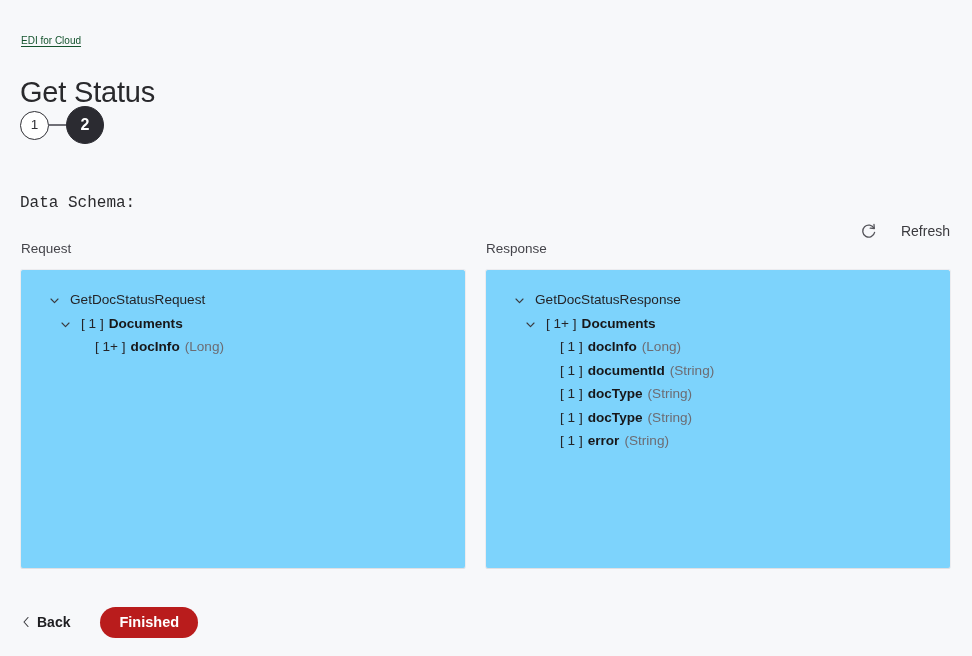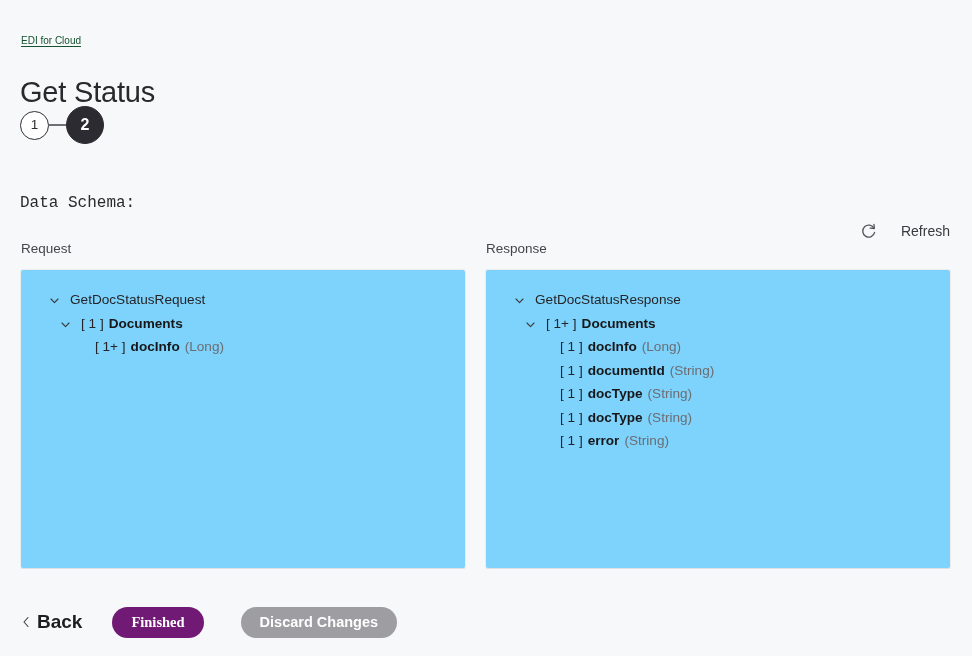--- a/index.html
+++ b/index.html
@@ -195,39 +195,39 @@
     align-items: center;
     gap: 7px;
     background: none;
     border: none;
     padding: 4px 6px 4px 2px;
     cursor: pointer;
     font-family: inherit;
   }
   .back-chevron { width: 8px; height: 12px; display: block; }
   .back-label {
-    font-size: 19px;
+    font-size: 14px;
     font-weight: 700;
     color: #1e1e21;
     line-height: 20px;
   }
   .pill-btn {
     border: none;
     border-radius: 19px;
     height: 31px;
     padding: 0 19px;
     font-size: 14.5px;
     font-weight: 700;
     color: #ffffff;
     cursor: pointer;
     font-family: inherit;
     line-height: 31px;
     white-space: nowrap;
   }
-  .pill-btn.primary { background: #701a75; margin-left: 12px; font-family: Liberation Serif, serif; }
+  .pill-btn.primary { background: #b91c1c; margin-left: 12px; }
   .pill-btn.secondary { background: #9d9da2; margin-left: 25px; }
 </style>
 </head>
 <body>
 
 <a class="breadcrumb">EDI for Cloud</a>
 
 <h1 class="page-title">Get Status</h1>
 
 <div class="stepper">
@@ -333,14 +333,13 @@
 <div class="footer">
   <button class="back-btn">
     <span class="back-chevron">
       <svg width="8" height="12" viewBox="0 0 8 12" fill="none" xmlns="http://www.w3.org/2000/svg">
         <path d="M6 1.5 L2 6 L6 10.5" stroke="#3a3a3e" stroke-width="1.1" fill="none" stroke-linecap="round" stroke-linejoin="round"></path>
       </svg>
     </span>
     <span class="back-label">Back</span>
   </button>
   <button class="pill-btn primary">Finished</button>
-  <button class="pill-btn secondary">Discard Changes</button>
 </div>
 
 </body></html>

